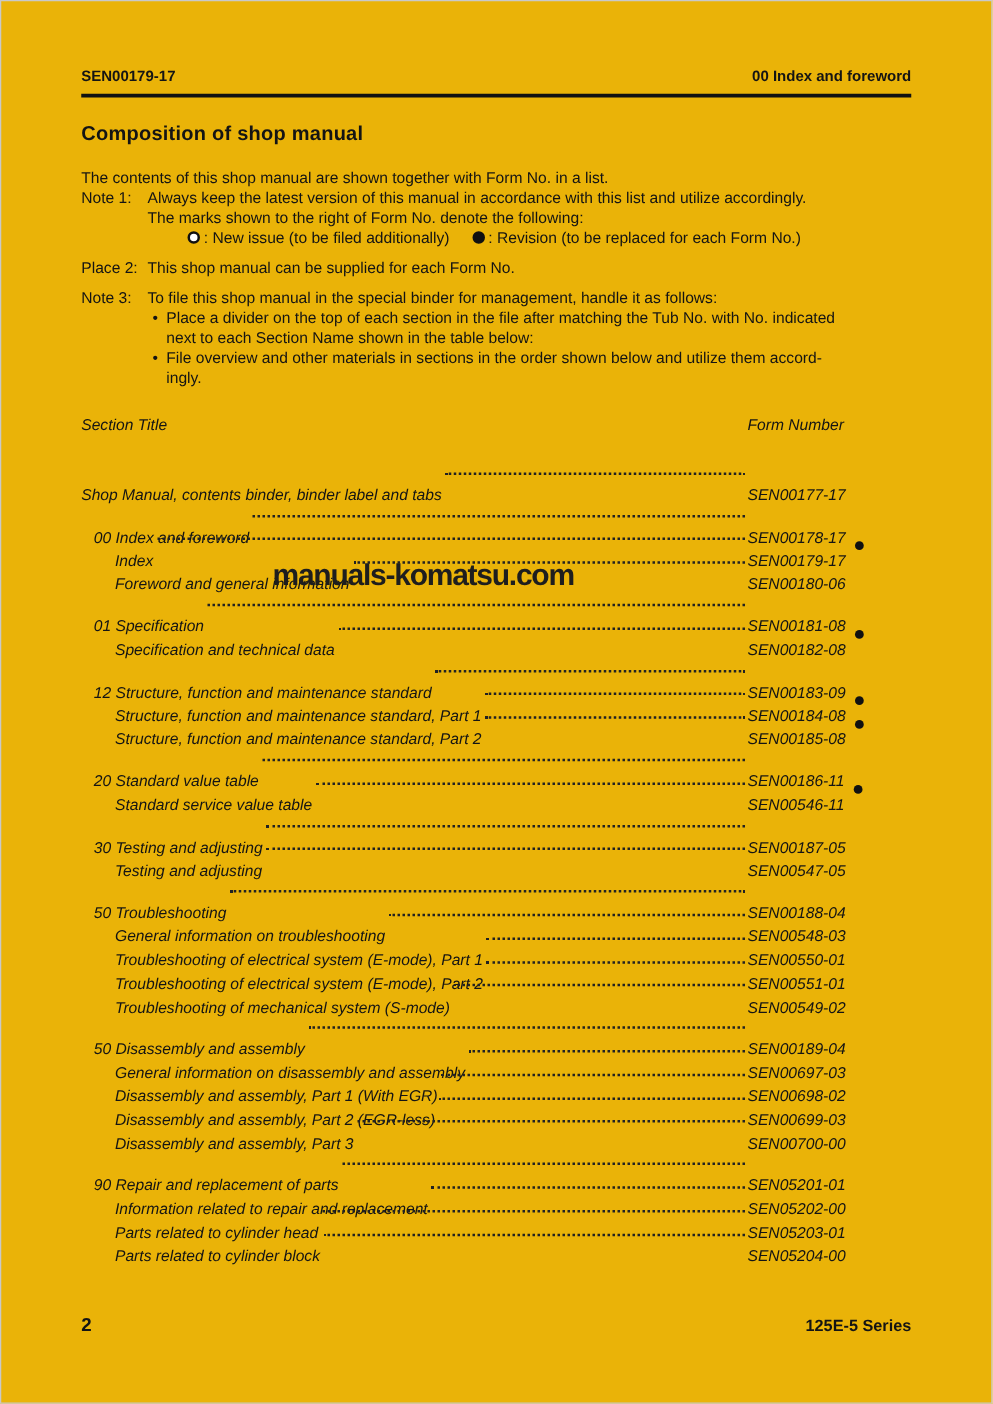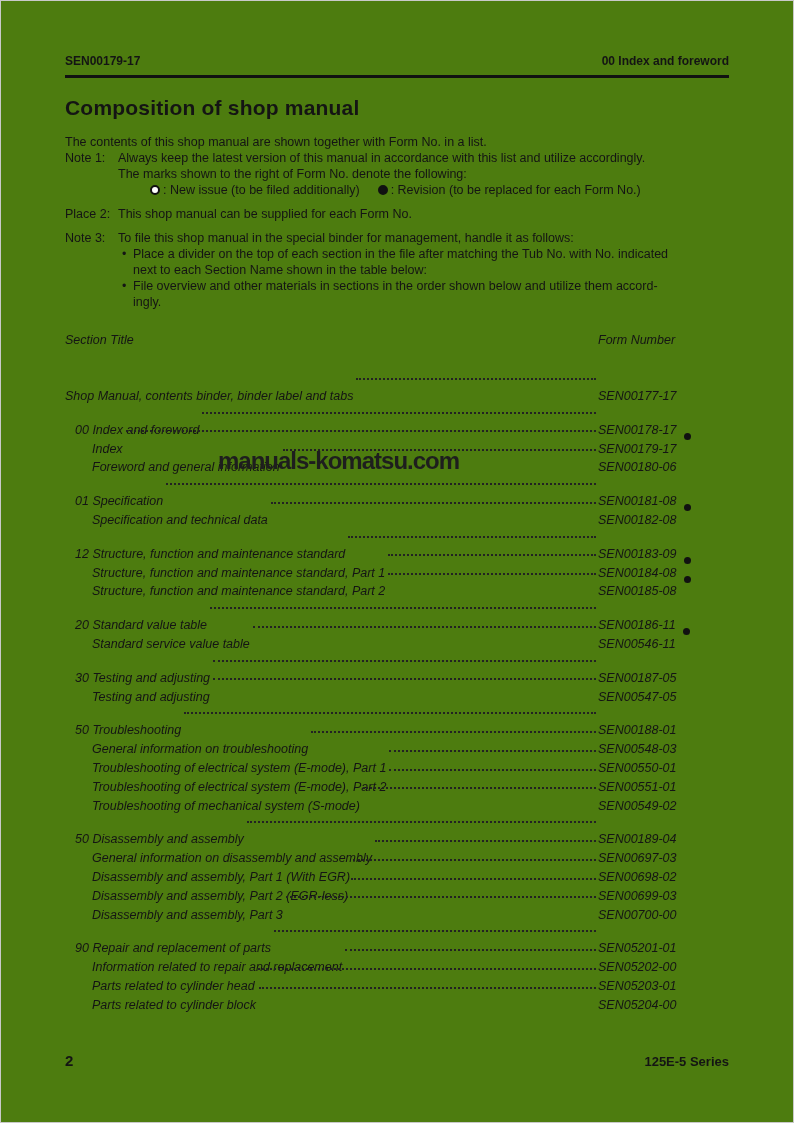--- a/index.html
+++ b/index.html
@@ -1,35 +1,35 @@
 <!DOCTYPE html>
 <html><head>
 <meta charset="utf-8">
 <style>
   html,body{margin:0;padding:0;background:#e9e9e9;}
   .page{
     position:relative;
     width:794px;height:1123px;
     margin:0 auto;
-    background:#4d7c0f;
+    background:#eab308;
     border:1px solid #c9c9c9;
     box-sizing:border-box;
     font-family:"Liberation Sans", sans-serif;
     color:#141414;
     overflow:hidden;
   }
   .content{padding:53px 64px 0 64px;}
 
   
   .page-header{display:flex;justify-content:space-between;align-items:flex-end;
     font-size:12px;font-weight:700;line-height:14px;}
   .header-rule{height:3px;background:#111;margin-top:7px;}
 
   
-  .page-title{font-size:21px;font-weight:700;margin-top:17px;line-height:26px;letter-spacing:.2px;}
+  .page-title{font-size:16px;font-weight:700;margin-top:17px;line-height:26px;letter-spacing:.2px;}
 
   
   .intro{margin-top:13px;font-size:12.5px;line-height:16px;}
   .note{display:flex;font-size:12.5px;line-height:16px;}
   .note + .note{margin-top:8px;}
   .note-label{width:53px;flex:none;}
   .note-body{flex:1;}
   .marks-line{padding-left:32px;display:flex;align-items:center;}
   .mark-icon{display:inline-block;width:8px;height:8px;border-radius:50%;flex:none;
     margin-right:3px;position:relative;top:0px;}
@@ -246,21 +246,21 @@
       <span class="toc-form">SEN00547-05</span>
 
     </span>
   </div>
           </div>
           <div class="toc-group">
             <div class="toc-row indent-1">
     <span class="toc-label">50 Troubleshooting</span>
     <span class="toc-leader"></span>
     <span class="toc-formcol">
-      <span class="toc-form">SEN00188-01</span>
+      <span class="toc-form">SEN00188-04</span>
 
     </span>
   </div>
             <div class="toc-row indent-2">
     <span class="toc-label">General information on troubleshooting</span>
     <span class="toc-leader"></span>
     <span class="toc-formcol">
       <span class="toc-form">SEN00548-03</span>
 
     </span>

